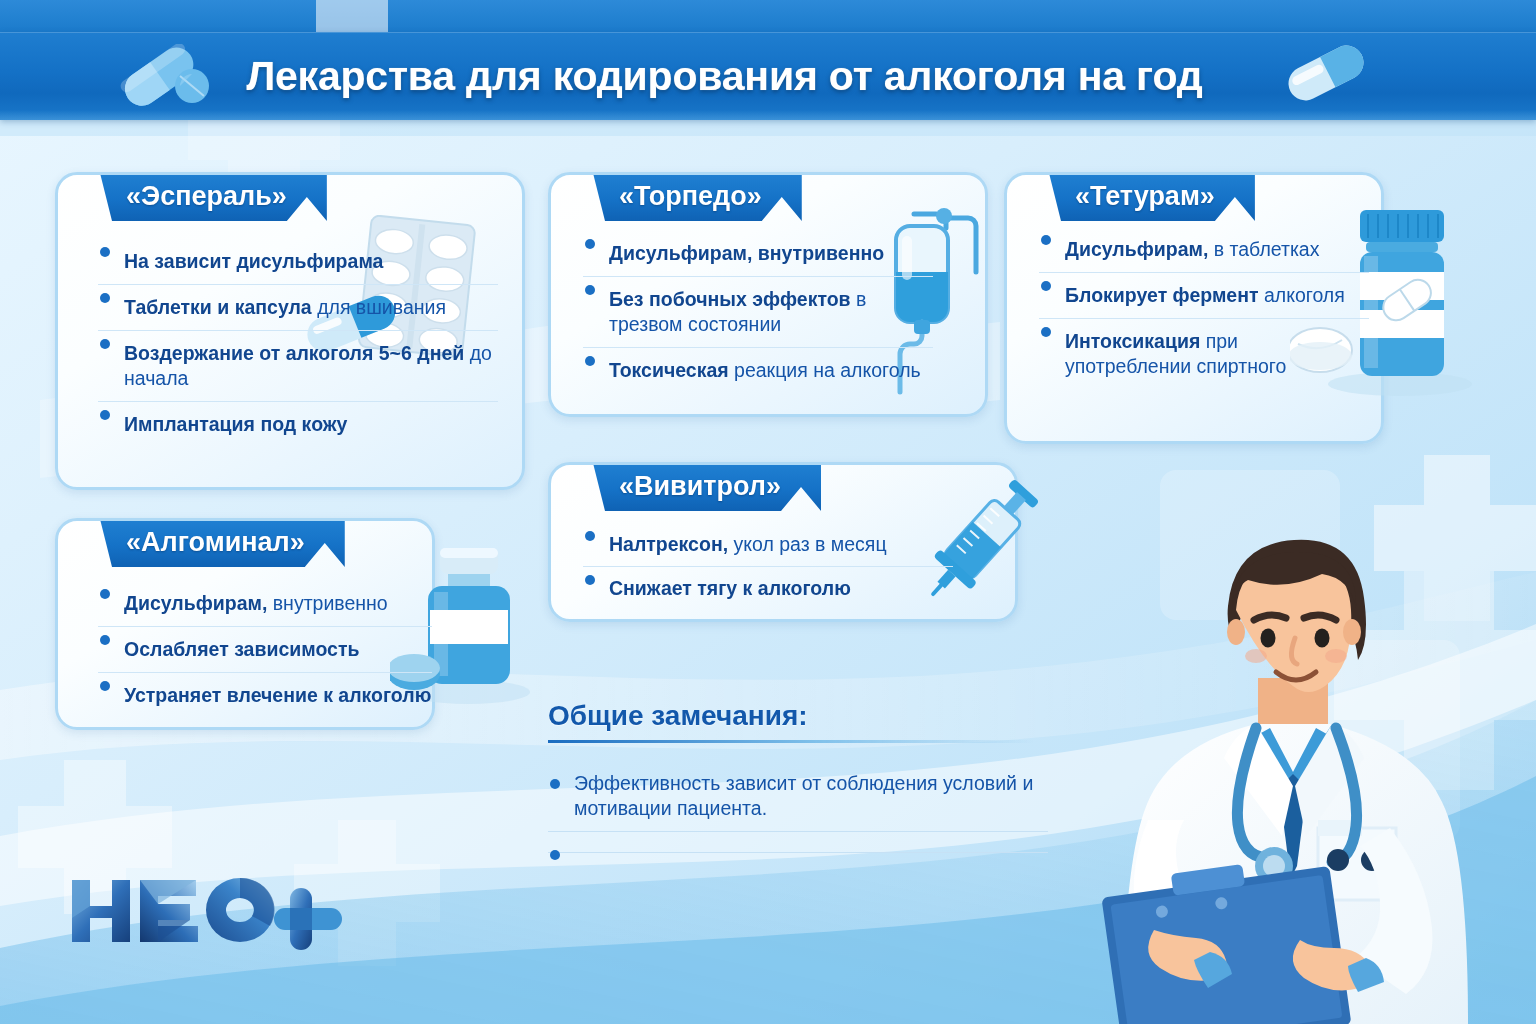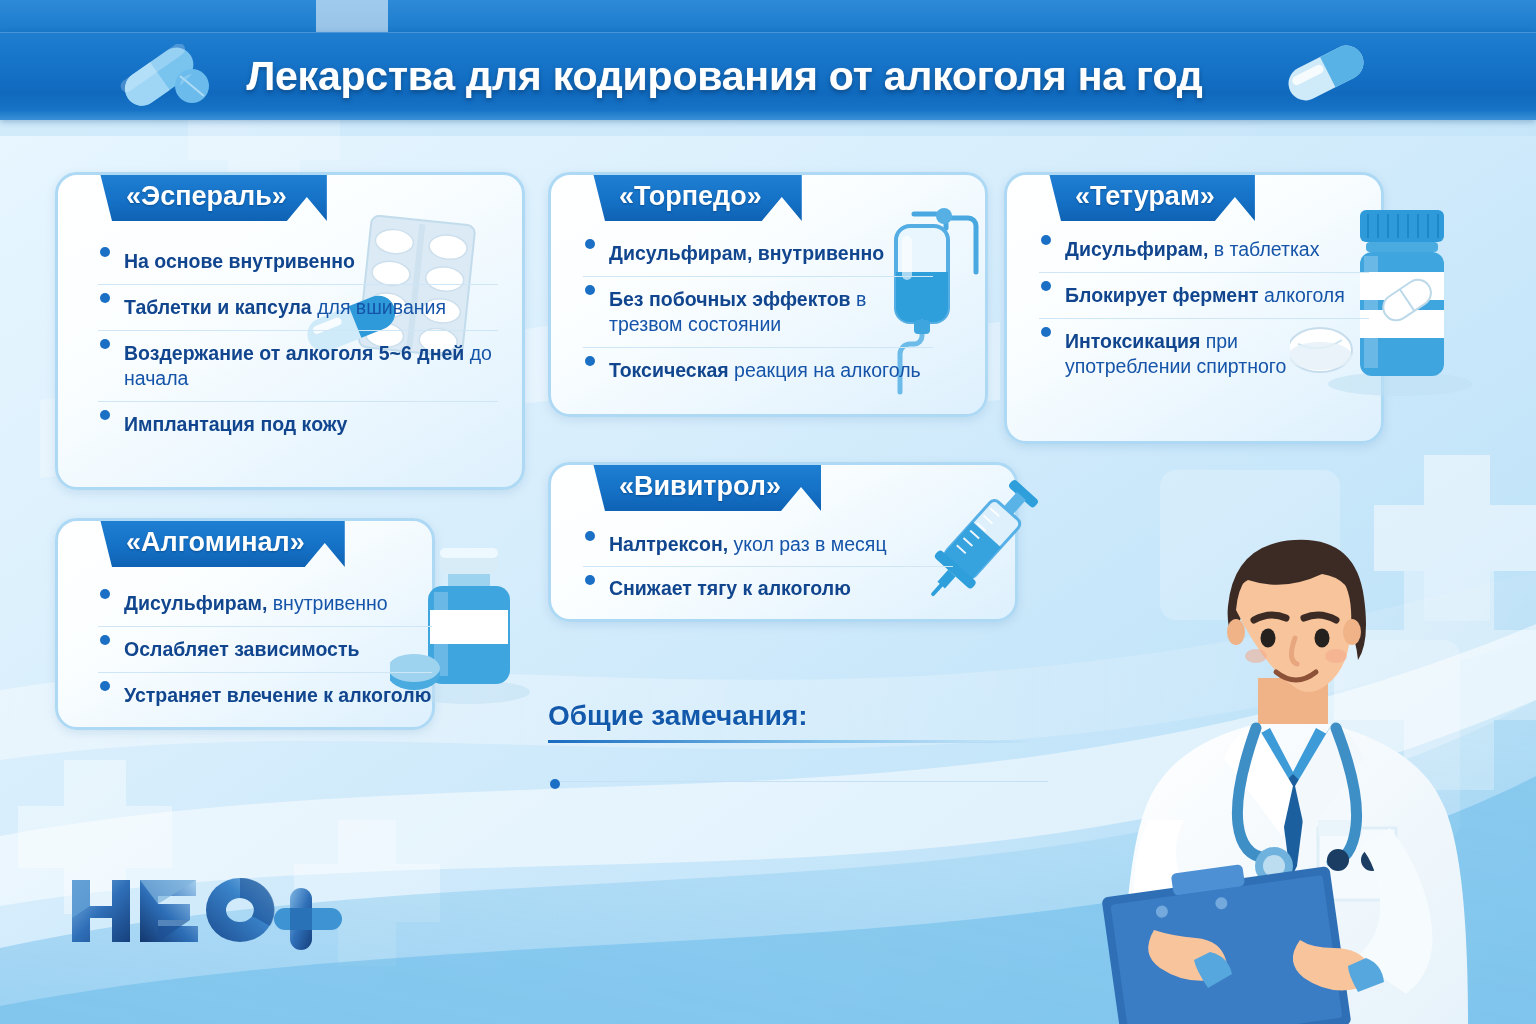--- a/index.html
+++ b/index.html
@@ -410,21 +410,21 @@
         <path d="M150 424 q18 4 22 22 l-24 14 q-12 -18 -14 -28 z" fill="#56a7de"></path>
         <path d="M306 430 q16 6 18 24 l-26 10 q-10 -18 -10 -26 z" fill="#56a7de"></path>
       </g>
     </svg>
   </div>
 
   <section class="card" id="card-esperal">
     <div class="card-inner">
       <div class="ribbon">«Эсперaль»</div>
       <ul class="bullets">
-        <li><span class="dot"></span><b>На основе внутривенно</b><span class="reg"></span></li>
+        <li><span class="dot"></span><b>На зависит дисульфирама</b><span class="reg"></span></li>
         <li><span class="dot"></span><b>Таблетки и капсула</b><span class="reg"> для вшивания</span></li>
         <li><span class="dot"></span><b>Воздержание от алкоголя 5~6 дней</b><span class="reg"> до начала</span></li>
         <li><span class="dot"></span><b>Имплантация под кожу</b><span class="reg"></span></li>
       </ul>
     </div>
   </section>
 
   <section class="card" id="card-torpedo">
     <div class="card-inner">
       <div class="ribbon">«Торпедо»</div>
@@ -465,20 +465,21 @@
         <li><span class="dot"></span><b>Ослабляет зависимость</b><span class="reg"></span></li>
         <li><span class="dot"></span><b>Устраняет влечение к алкоголю</b><span class="reg"></span></li>
       </ul>
     </div>
   </section>
 
   <section id="notes">
     <h2 id="notes-title">Общие замечания:</h2>
     <div id="notes-rule"></div>
     <ul>
+      <li><span class="dot"></span><span>Эффективность зависит от соблюдения условий и мотивации пациента.</span></li>
       <li><span class="dot"></span></li>
     </ul>
   </section>
 
   <div id="logo">
     <svg width="280" height="86" viewBox="0 0 280 86">
       <defs>
         <linearGradient id="lg1" x1="0" y1="0" x2="1" y2="1">
           <stop offset="0%" stop-color="#7fb7e3"></stop>
           <stop offset="50%" stop-color="#2f6fb8"></stop>

